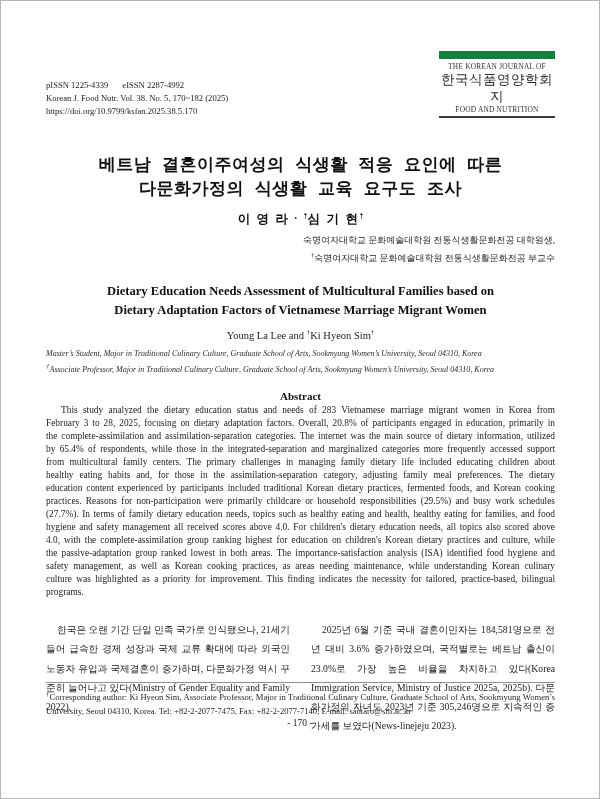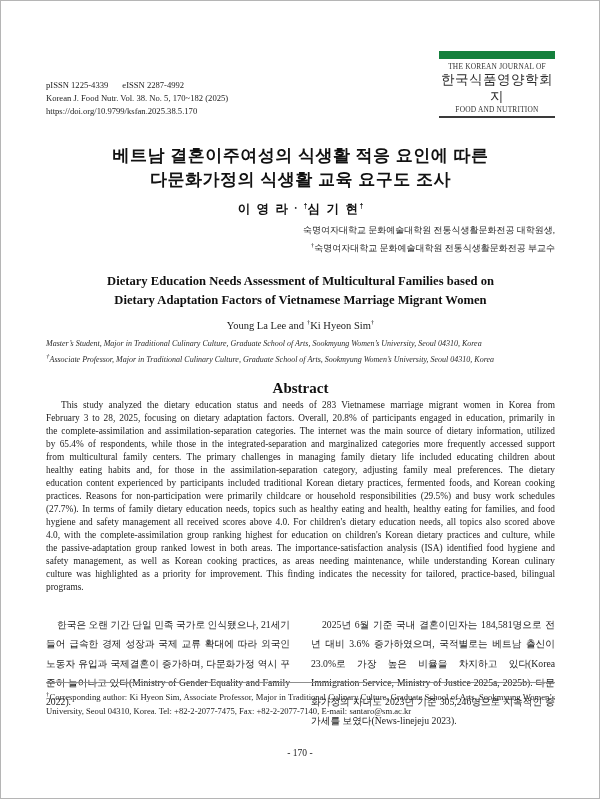--- a/index.html
+++ b/index.html
@@ -25,23 +25,23 @@
     border-bottom: 2px solid #3a3a3a;
     padding: 3px 2px 2px 2px;
     text-align: center;
     margin-top: 2px;
   }
   .journal-box .jb-small { font-size: 7.4px; letter-spacing: 0.2px; color: #333; line-height: 9px; }
   .journal-box .jb-korean { font-size: 13.5px; letter-spacing: 0.5px; color: #2a2a2a; line-height: 17px; font-family: "Liberation Sans", "DejaVu Sans", sans-serif; }
 
   
   .title-ko {
-    margin-top: 26px;
+    margin-top: 36px;
     text-align: center;
-    font-family: Liberation Sans, sans-serif;
+    font-family: Liberation Mono, monospace;
     font-weight: bold;
     font-size: 17px;
     line-height: 24px;
     letter-spacing: 0.5px;
     color: #111;
   }
   .authors-ko {
     margin-top: 9px;
     text-align: center;
     font-family: "Liberation Sans", "DejaVu Sans", sans-serif;
@@ -59,21 +59,21 @@
     text-align: center;
     font-weight: bold;
     font-size: 12.6px;
     line-height: 19px;
     color: #101010;
   }
   .authors-en { margin-top: 8px; text-align: center; font-size: 10.5px; color: #1b1b1b; }
   .affil-en { margin-top: 6px; text-align: left; font-style: italic; font-size: 8px; line-height: 13px; color: #2a2a2a; }
 
   
-  .abstract-title { margin-top: 15px; text-align: center; font-weight: bold; font-size: 15px; color: #101010; }
+  .abstract-title { margin-top: 15px; text-align: center; font-weight: bold; font-size: 11px; color: #101010; }
   .abstract-body {
     margin-top: 2px;
     font-size: 9.35px;
     line-height: 13px;
     text-align: justify;
     text-indent: 15px;
     color: #1c1c1c;
     word-spacing: 1px;
   }
   .keywords {
@@ -103,21 +103,21 @@
     text-align: justify;
     text-indent: 11px;
     color: #1a1a1a;
   }
 
   
   .footnote-block { position: absolute; left: 45px; right: 44px; top: 681px; }
   .footnote-rule { border: none; border-top: 1.6px solid #8f8f8f; margin-bottom: 4px; }
   .footnote-text { font-size: 8.6px; line-height: 14.5px; text-align: justify; color: #1e1e1e; }
   .footnote-text sup.dg { font-size: 6.5px; }
-  .page-number { position: absolute; left: 0; right: 0; top: 747px; text-align: center; font-size: 9.5px; color: #222; }
+  .page-number { position: absolute; left: 0; right: 0; top: 717px; text-align: center; font-size: 9.5px; color: #222; }
 </style>
 </head>
 <body>
 
 <div class="page">
 
   <div class="header">
     <div class="header-left">
       <div>
         <span>pISSN 1225-4339</span><span class="issn-gap"></span><span>eISSN 2287-4992</span>

